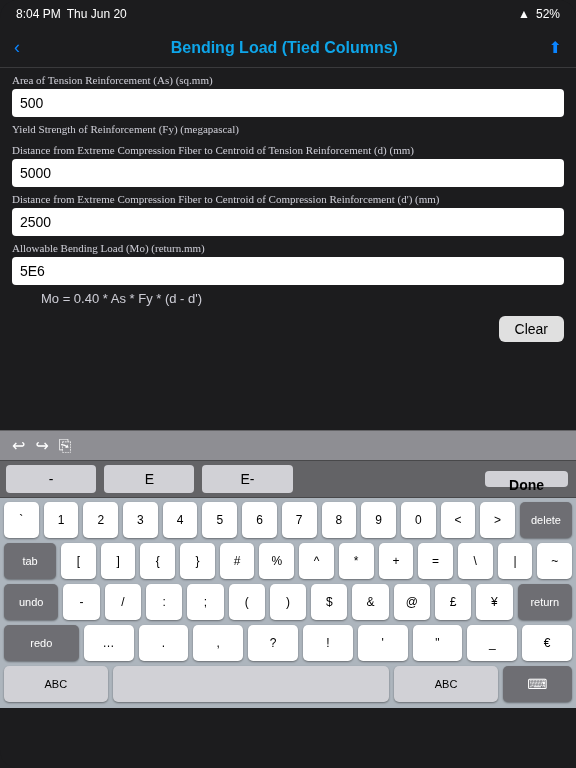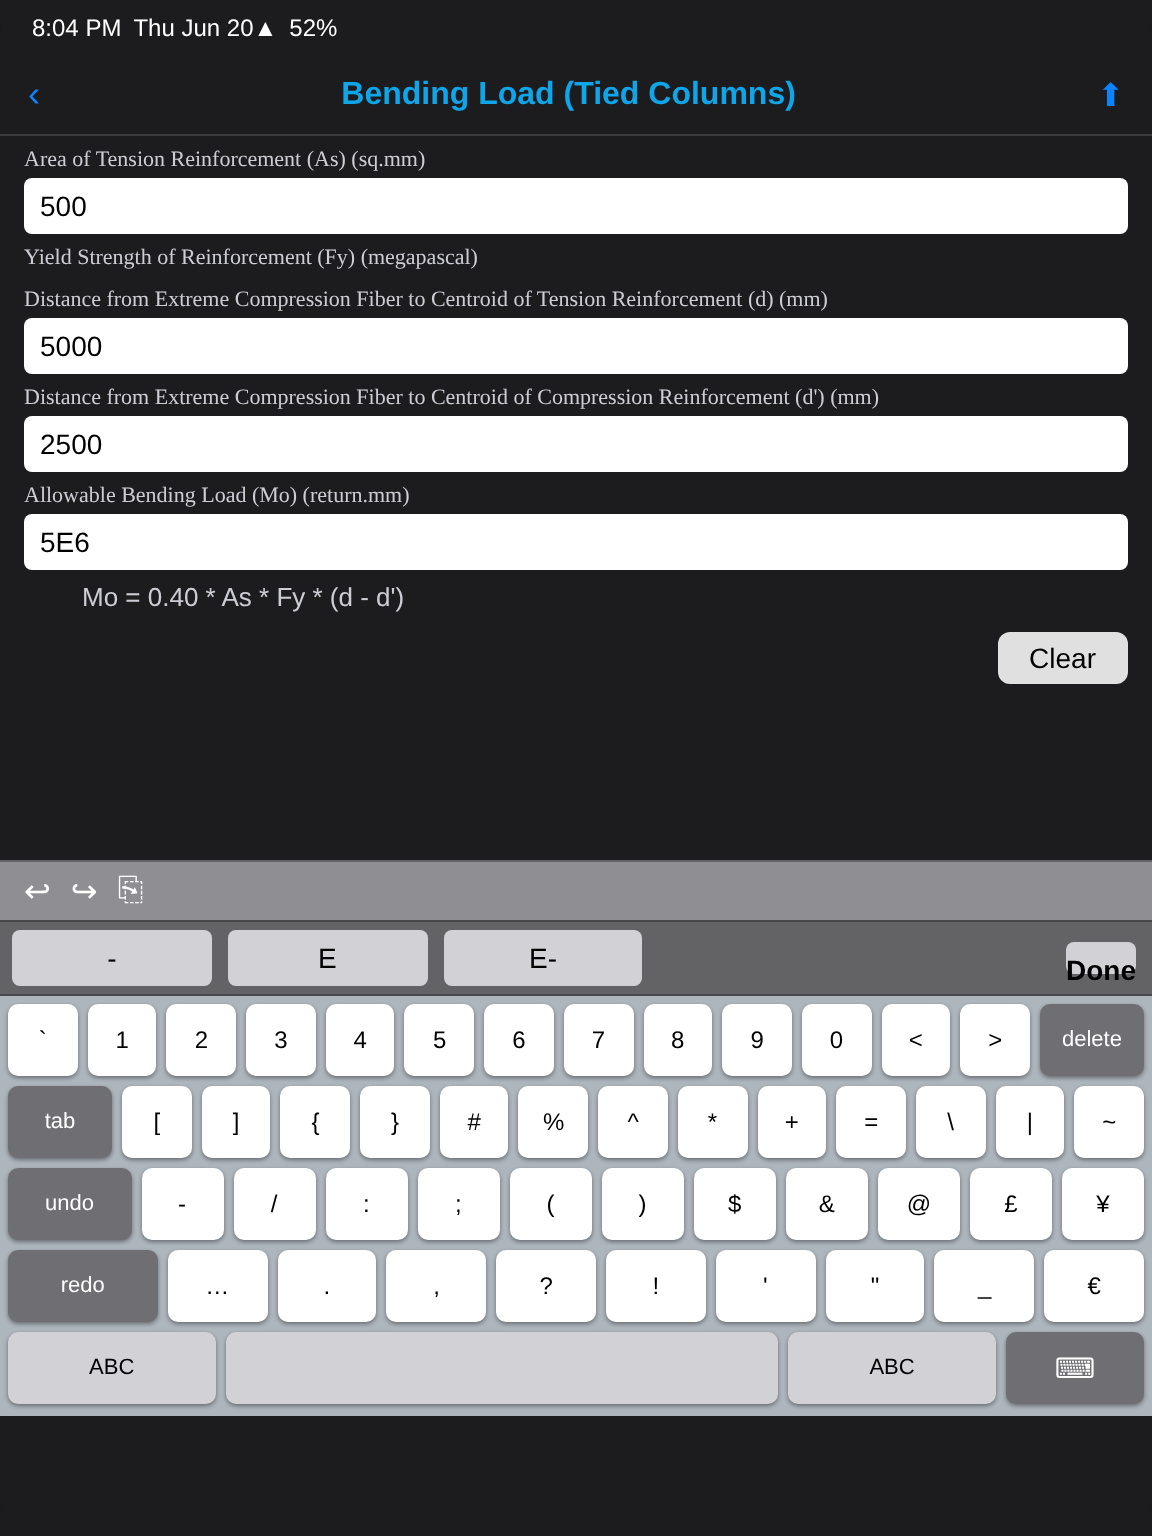--- a/index.html
+++ b/index.html
@@ -21,20 +21,21 @@
       overflow: hidden;
       position: relative;
     }
 
     
     .status-bar {
       height: 28px;
       background: #1c1c1e;
       display: flex;
       align-items: center;
+      justify-content: space-between;
       padding: 0 16px;
       color: #fff;
       font-size: 12px;
       font-weight: 500;
     }
     .status-left { display: flex; gap: 6px; align-items: center; }
     .status-right { display: flex; gap: 6px; align-items: center; }
 
     
     .nav-bar {
@@ -137,21 +138,21 @@
       line-height: 28px;
       cursor: pointer;
     }
     .toolbar-done {
       color: #000;
       font-size: 14px;
       font-weight: 600;
       background: #d1d1d6;
       margin: 4px 4px 4px 2px;
       border-radius: 4px;
-      padding: 0 0;
+      padding: 0 24px;
       height: 16px;
       line-height: 28px;
       cursor: pointer;
     }
 
     
     .keyboard {
       background: #adb5bd;
       padding: 4px 2px 2px 2px;
     }
@@ -318,20 +319,21 @@
       <div class="kb-key">/</div>
       <div class="kb-key">:</div>
       <div class="kb-key">;</div>
       <div class="kb-key">(</div>
       <div class="kb-key">)</div>
       <div class="kb-key">$</div>
       <div class="kb-key">&amp;</div>
       <div class="kb-key">@</div>
       <div class="kb-key">£</div>
       <div class="kb-key">¥</div>
+      <div class="kb-key dark wider" style="font-size:11px;">return</div>
     </div>
 
     <div class="kb-row">
       <div class="kb-key dark wider" style="font-size:11px;">redo</div>
       <div class="kb-key">…</div>
       <div class="kb-key">.</div>
       <div class="kb-key">,</div>
       <div class="kb-key">?</div>
       <div class="kb-key">!</div>
       <div class="kb-key">'</div>

